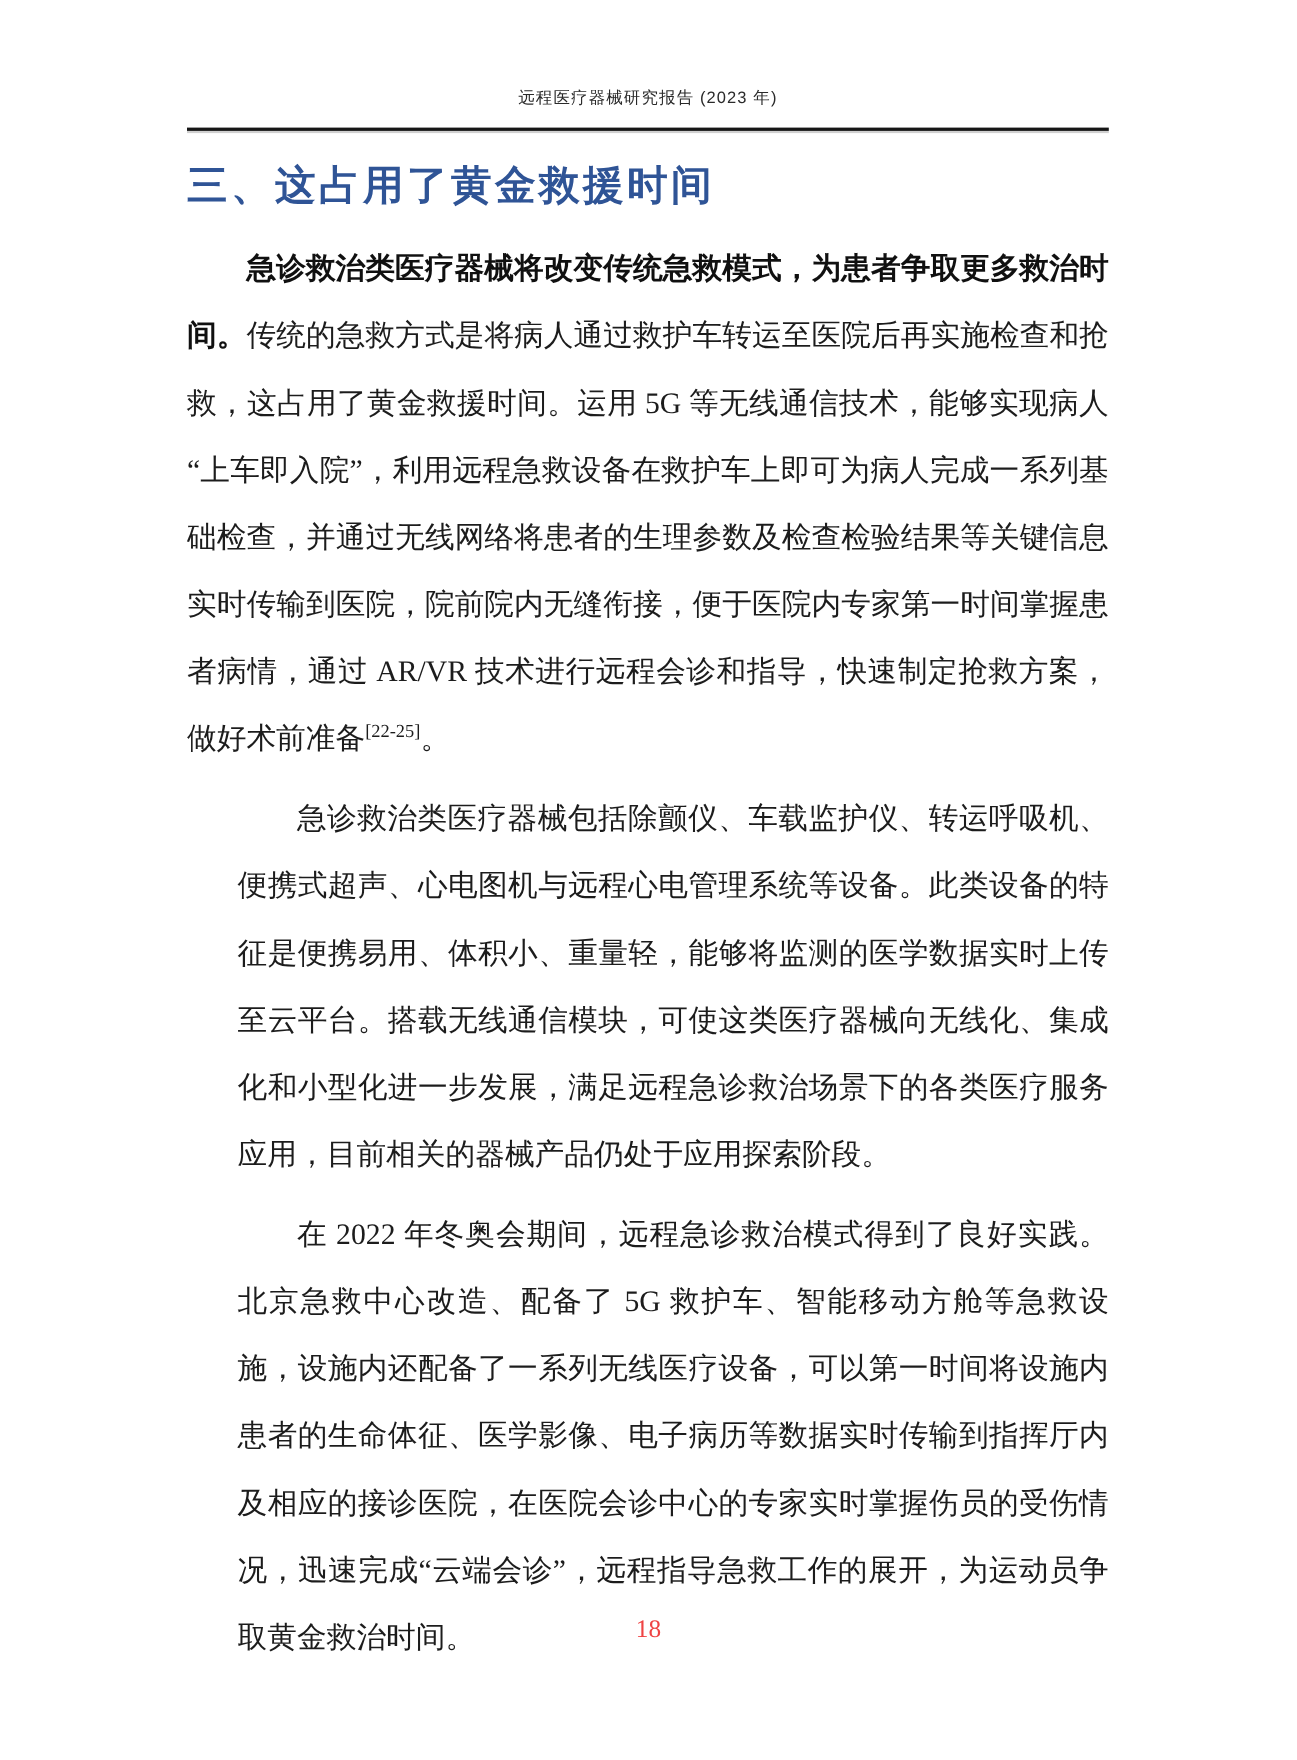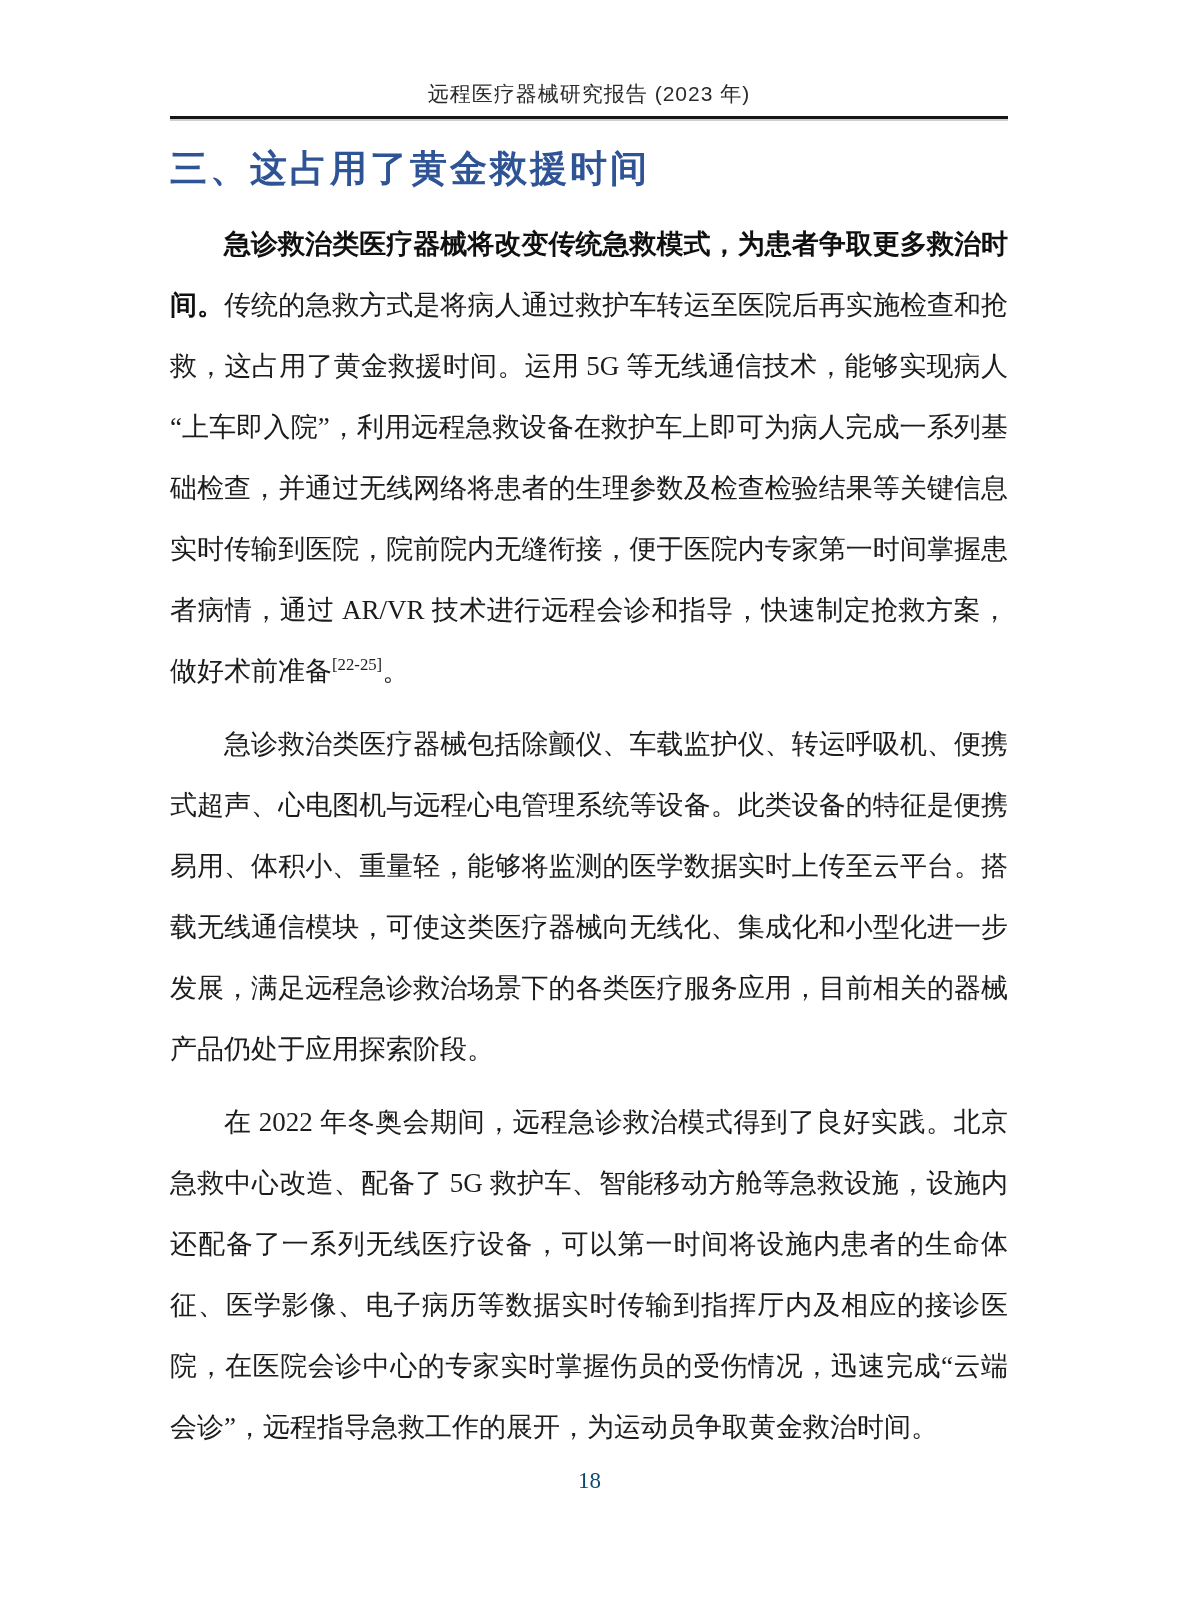--- a/index.html
+++ b/index.html
@@ -15,21 +15,21 @@
     background: #ffffff;
     overflow: hidden;
   }
   .running-header {
     position: absolute;
     top: 80px;
     left: 170px;
     width: 838px;
     text-align: center;
     font-family: "Liberation Sans", "DejaVu Sans", sans-serif;
-    font-size: 21px;
+    font-size: 15px;
     font-weight: 500;
     color: #2a2a2a;
     letter-spacing: 1px;
   }
   .header-rule {
     position: absolute;
     top: 116px;
     left: 170px;
     width: 838px;
     height: 0;
@@ -57,40 +57,41 @@
     line-height: 61px;
     text-align: justify;
     color: #1c1c1c;
   }
   .content p {
     margin: 0;
     text-indent: 2em;
   }
   .content p + p {
     margin-top: 12px;
+    margin-left: 46px;
   }
   .bold-lead {
     font-family: "Liberation Sans", "DejaVu Sans", sans-serif;
     font-weight: 700;
     color: #101010;
   }
   .citation {
     font-size: 0.62em;
     line-height: 0;
     vertical-align: super;
   }
   .page-footer {
     position: absolute;
     top: 1468px;
     left: 0;
     width: 100%;
     text-align: center;
     font-family: "Liberation Serif", "DejaVu Serif", serif;
     font-size: 23px;
-    color: #0c4a6e;
+    color: #ef4444;
   }
 </style>
 </head>
 <body>
 
 <div class="page">
 
   <div class="running-header">
     <span>远程医疗器械研究报告 (2023 年)</span>
   </div>

